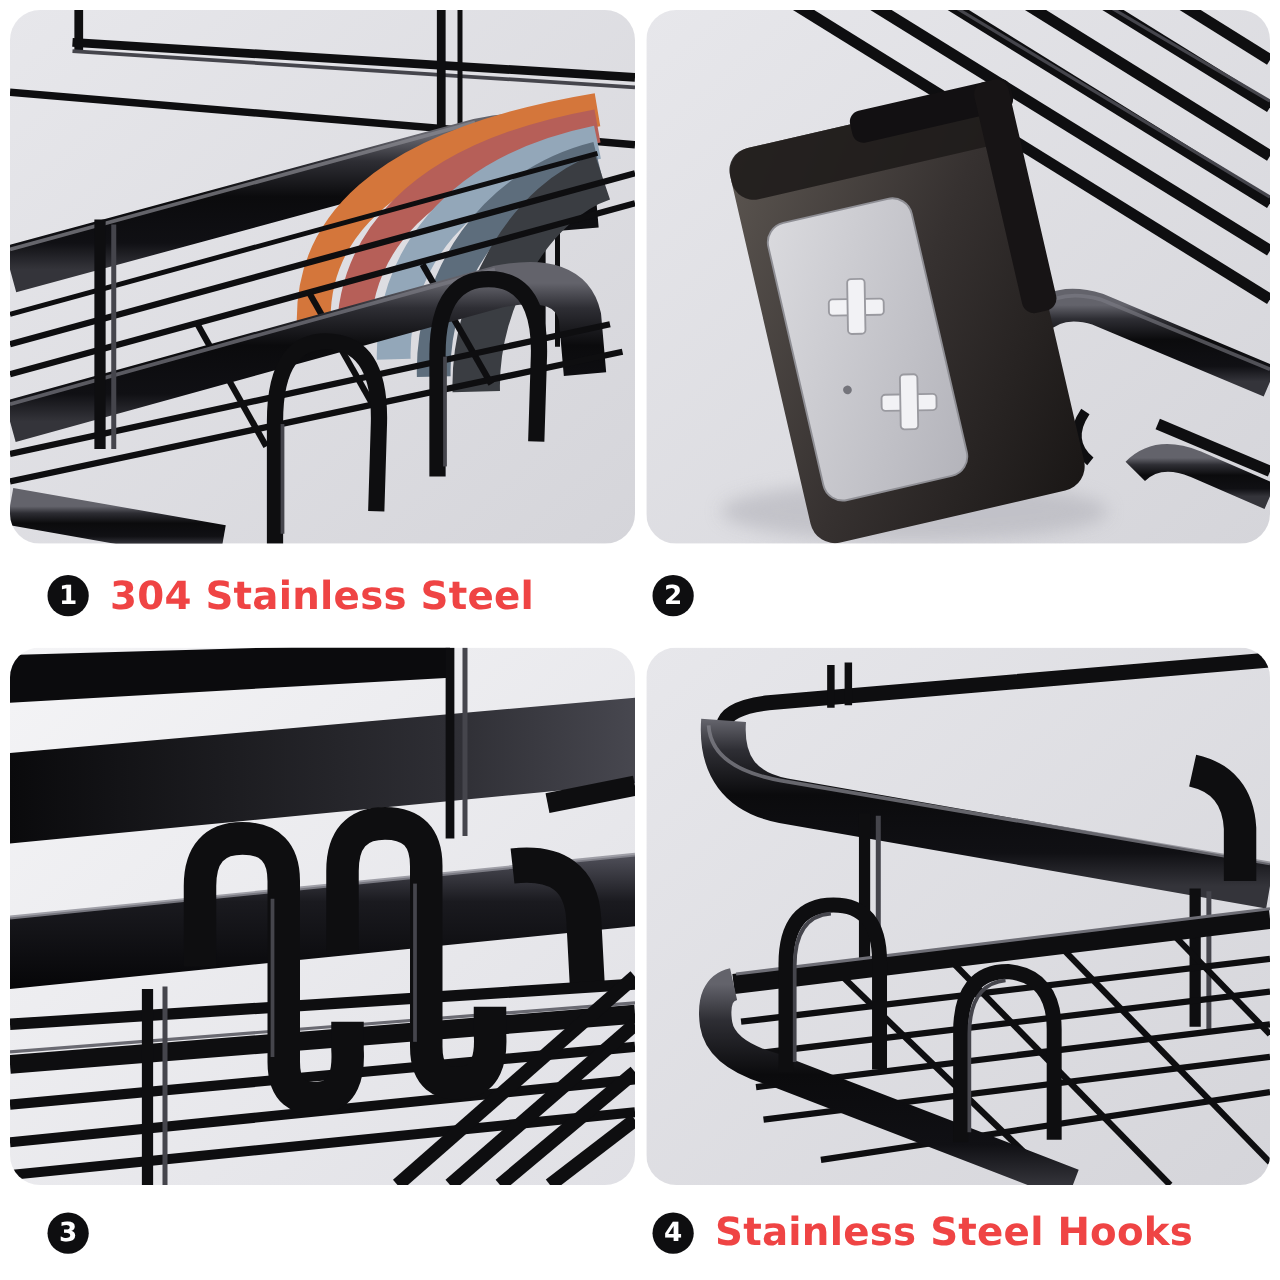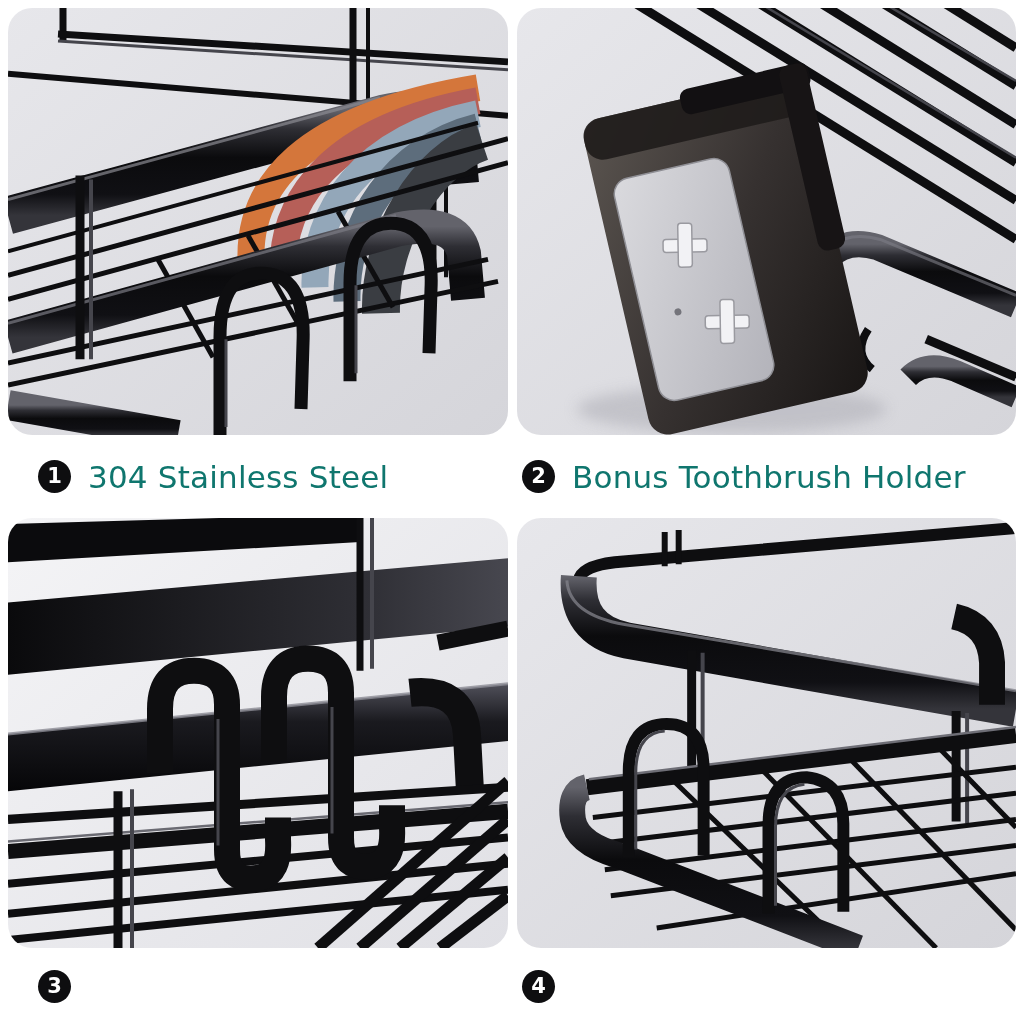--- a/index.html
+++ b/index.html
@@ -27,22 +27,22 @@
   .caption.tight{padding-left:5px;}
   .badge{
     width:33px;height:33px;border-radius:50%;
     background:#0e0e10;color:#ffffff;
     display:flex;align-items:center;justify-content:center;
     font-size:21px;font-weight:700;line-height:1;
     flex:0 0 auto;
   }
   .label{
     font-size:31px;
-    font-weight:400;
-    color:#0f766e;
+    font-weight:700;
+    color:#ef4444;
     letter-spacing:0.2px;
     white-space:nowrap;
   }
   .wire{stroke:#0e0e10;fill:none;}
   .wire-hi{stroke:#45454c;fill:none;}
 </style>
 </head>
 <body>
 
 <svg width="0" height="0" style="position:absolute" aria-hidden="true">
@@ -183,21 +183,20 @@
     <div class="badge">
         <span>1</span>
       </div>
     <div class="label">304 Stainless Steel</div>
   </div>
 
   <div class="caption tight">
     <div class="badge">
         <span>2</span>
       </div>
-    <div class="label">Bonus Toothbrush Holder</div>
   </div>
 
   <div class="photo">
     <svg viewBox="0 0 500 428" preserveAspectRatio="none">
       <rect x="0" y="0" width="500" height="428" fill="url(#bgLight)"></rect>
       <g>
         <polygon points="0,6 352,-4 352,24 0,44" fill="#0b0b0d"></polygon>
         <polygon points="0,84 500,40 500,108 0,156" fill="url(#bandGrad)"></polygon>
         <line class="wire" x1="352" y1="0" x2="352" y2="152" stroke-width="7"></line>
         <line class="wire-hi" x1="364" y1="0" x2="364" y2="150" stroke-width="4"></line>
@@ -274,15 +273,16 @@
   <div class="caption">
     <div class="badge">
         <span>3</span>
       </div>
   </div>
 
   <div class="caption tight">
     <div class="badge">
         <span>4</span>
       </div>
+    <div class="label">Stainless Steel Hooks</div>
   </div>
 
 </div>
 
 </body></html>

